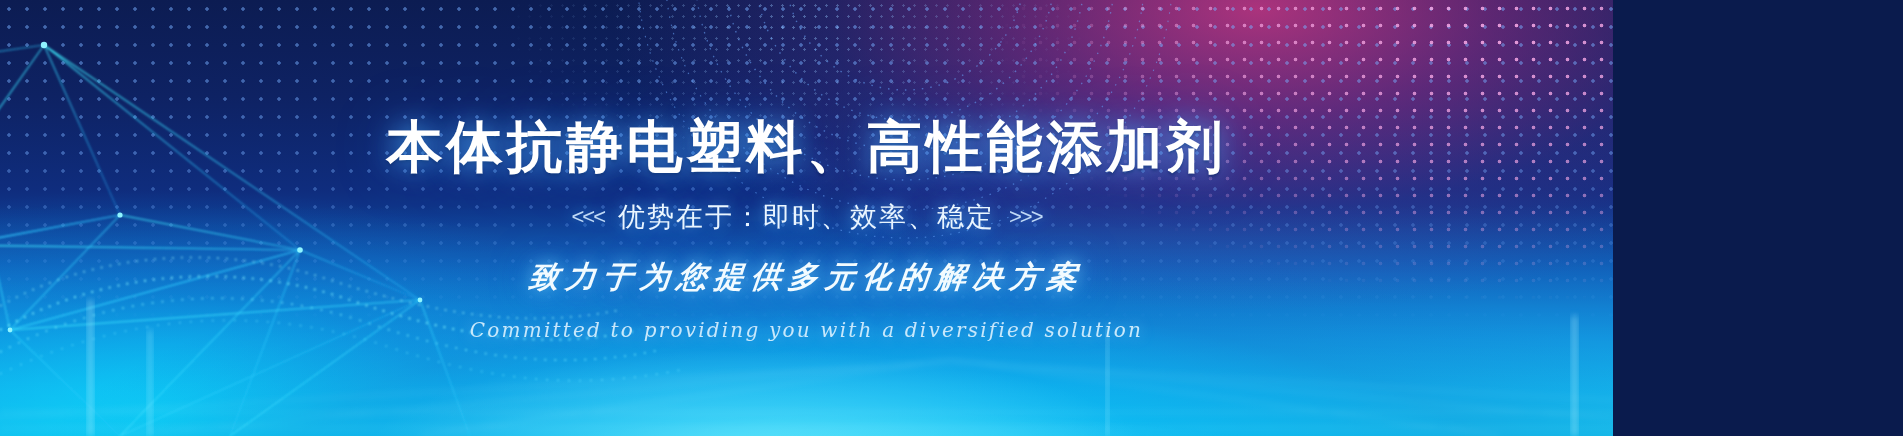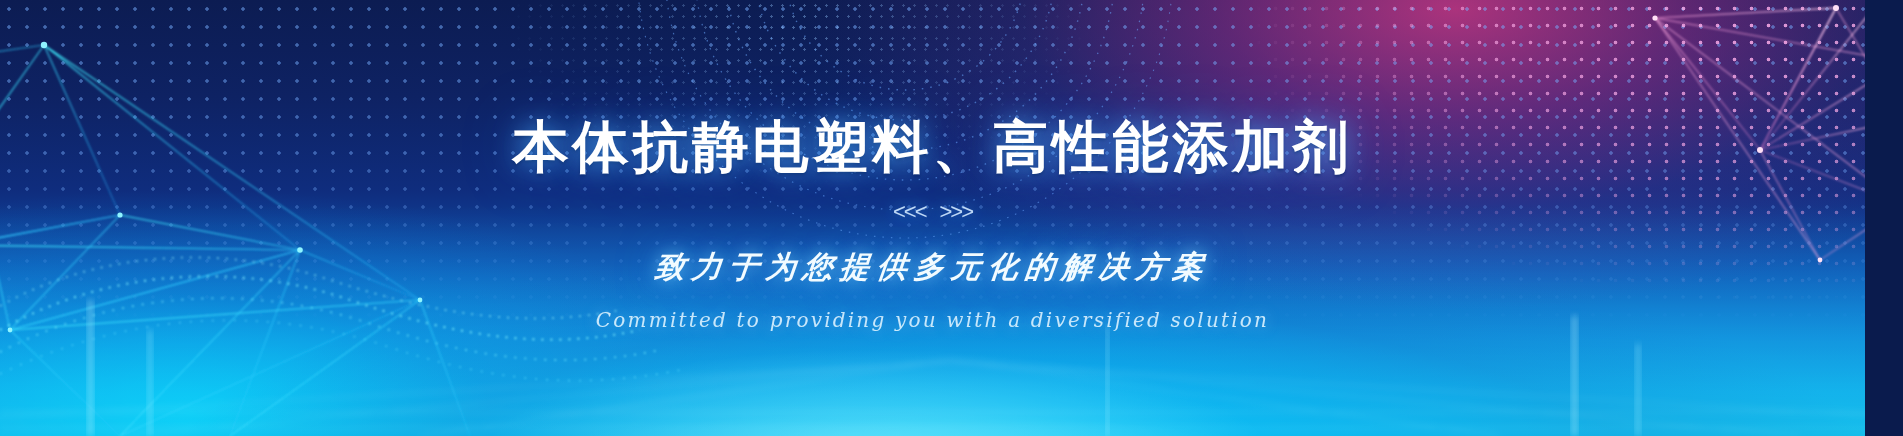--- a/index.html
+++ b/index.html
@@ -1,21 +1,21 @@
 <!DOCTYPE html>
 <html lang="zh"><head>
 <meta charset="utf-8">
 <style>
   * { margin:0; padding:0; box-sizing:border-box; }
   html,body { width:1903px; height:436px; overflow:hidden; background:#0a1b4d; }
   body { font-family:"Liberation Sans","DejaVu Sans",sans-serif; }
 
   .banner{
     position:relative;
-    width:1865px; height:436px;
+    width:1613px; height:436px;
     overflow:hidden;
     background:
       radial-gradient(ellipse 900px 420px at 78% 2%, rgba(232,60,140,.72) 0%, rgba(190,50,150,.45) 26%, rgba(110,55,160,.22) 48%, rgba(20,35,110,0) 72%),
       radial-gradient(ellipse 1100px 360px at 55% 118%, rgba(0,190,255,.95) 0%, rgba(0,150,235,.7) 30%, rgba(10,70,170,.25) 58%, rgba(8,25,80,0) 80%),
       radial-gradient(ellipse 760px 300px at 10% 95%, rgba(0,205,255,.6) 0%, rgba(0,130,220,.32) 40%, rgba(8,25,80,0) 75%),
       linear-gradient(180deg,#0c1c52 0%,#0e2263 22%,#0f2d7e 44%,#0f50ad 62%,#0d79cf 78%,#0b93dd 90%,#0a9ad8 100%);
   }
 
   
   .dots{
@@ -217,20 +217,21 @@
   </svg>
 
   <div class="horizon"></div>
 
   <div class="content">
 
     <h1 class="title">本体抗静电塑料、高性能添加剂</h1>
 
     <div class="subtitle">
       <span class="chev">&lt;&lt;&lt;</span>
+      <span>优势在于：即时、效率、稳定</span>
       <span class="chev">&gt;&gt;&gt;</span>
     </div>
 
     <div class="slogan">致力于为您提供多元化的解决方案</div>
 
     <div class="eng">Committed to providing you with a diversified solution</div>
   </div>
 
 </div>
 

